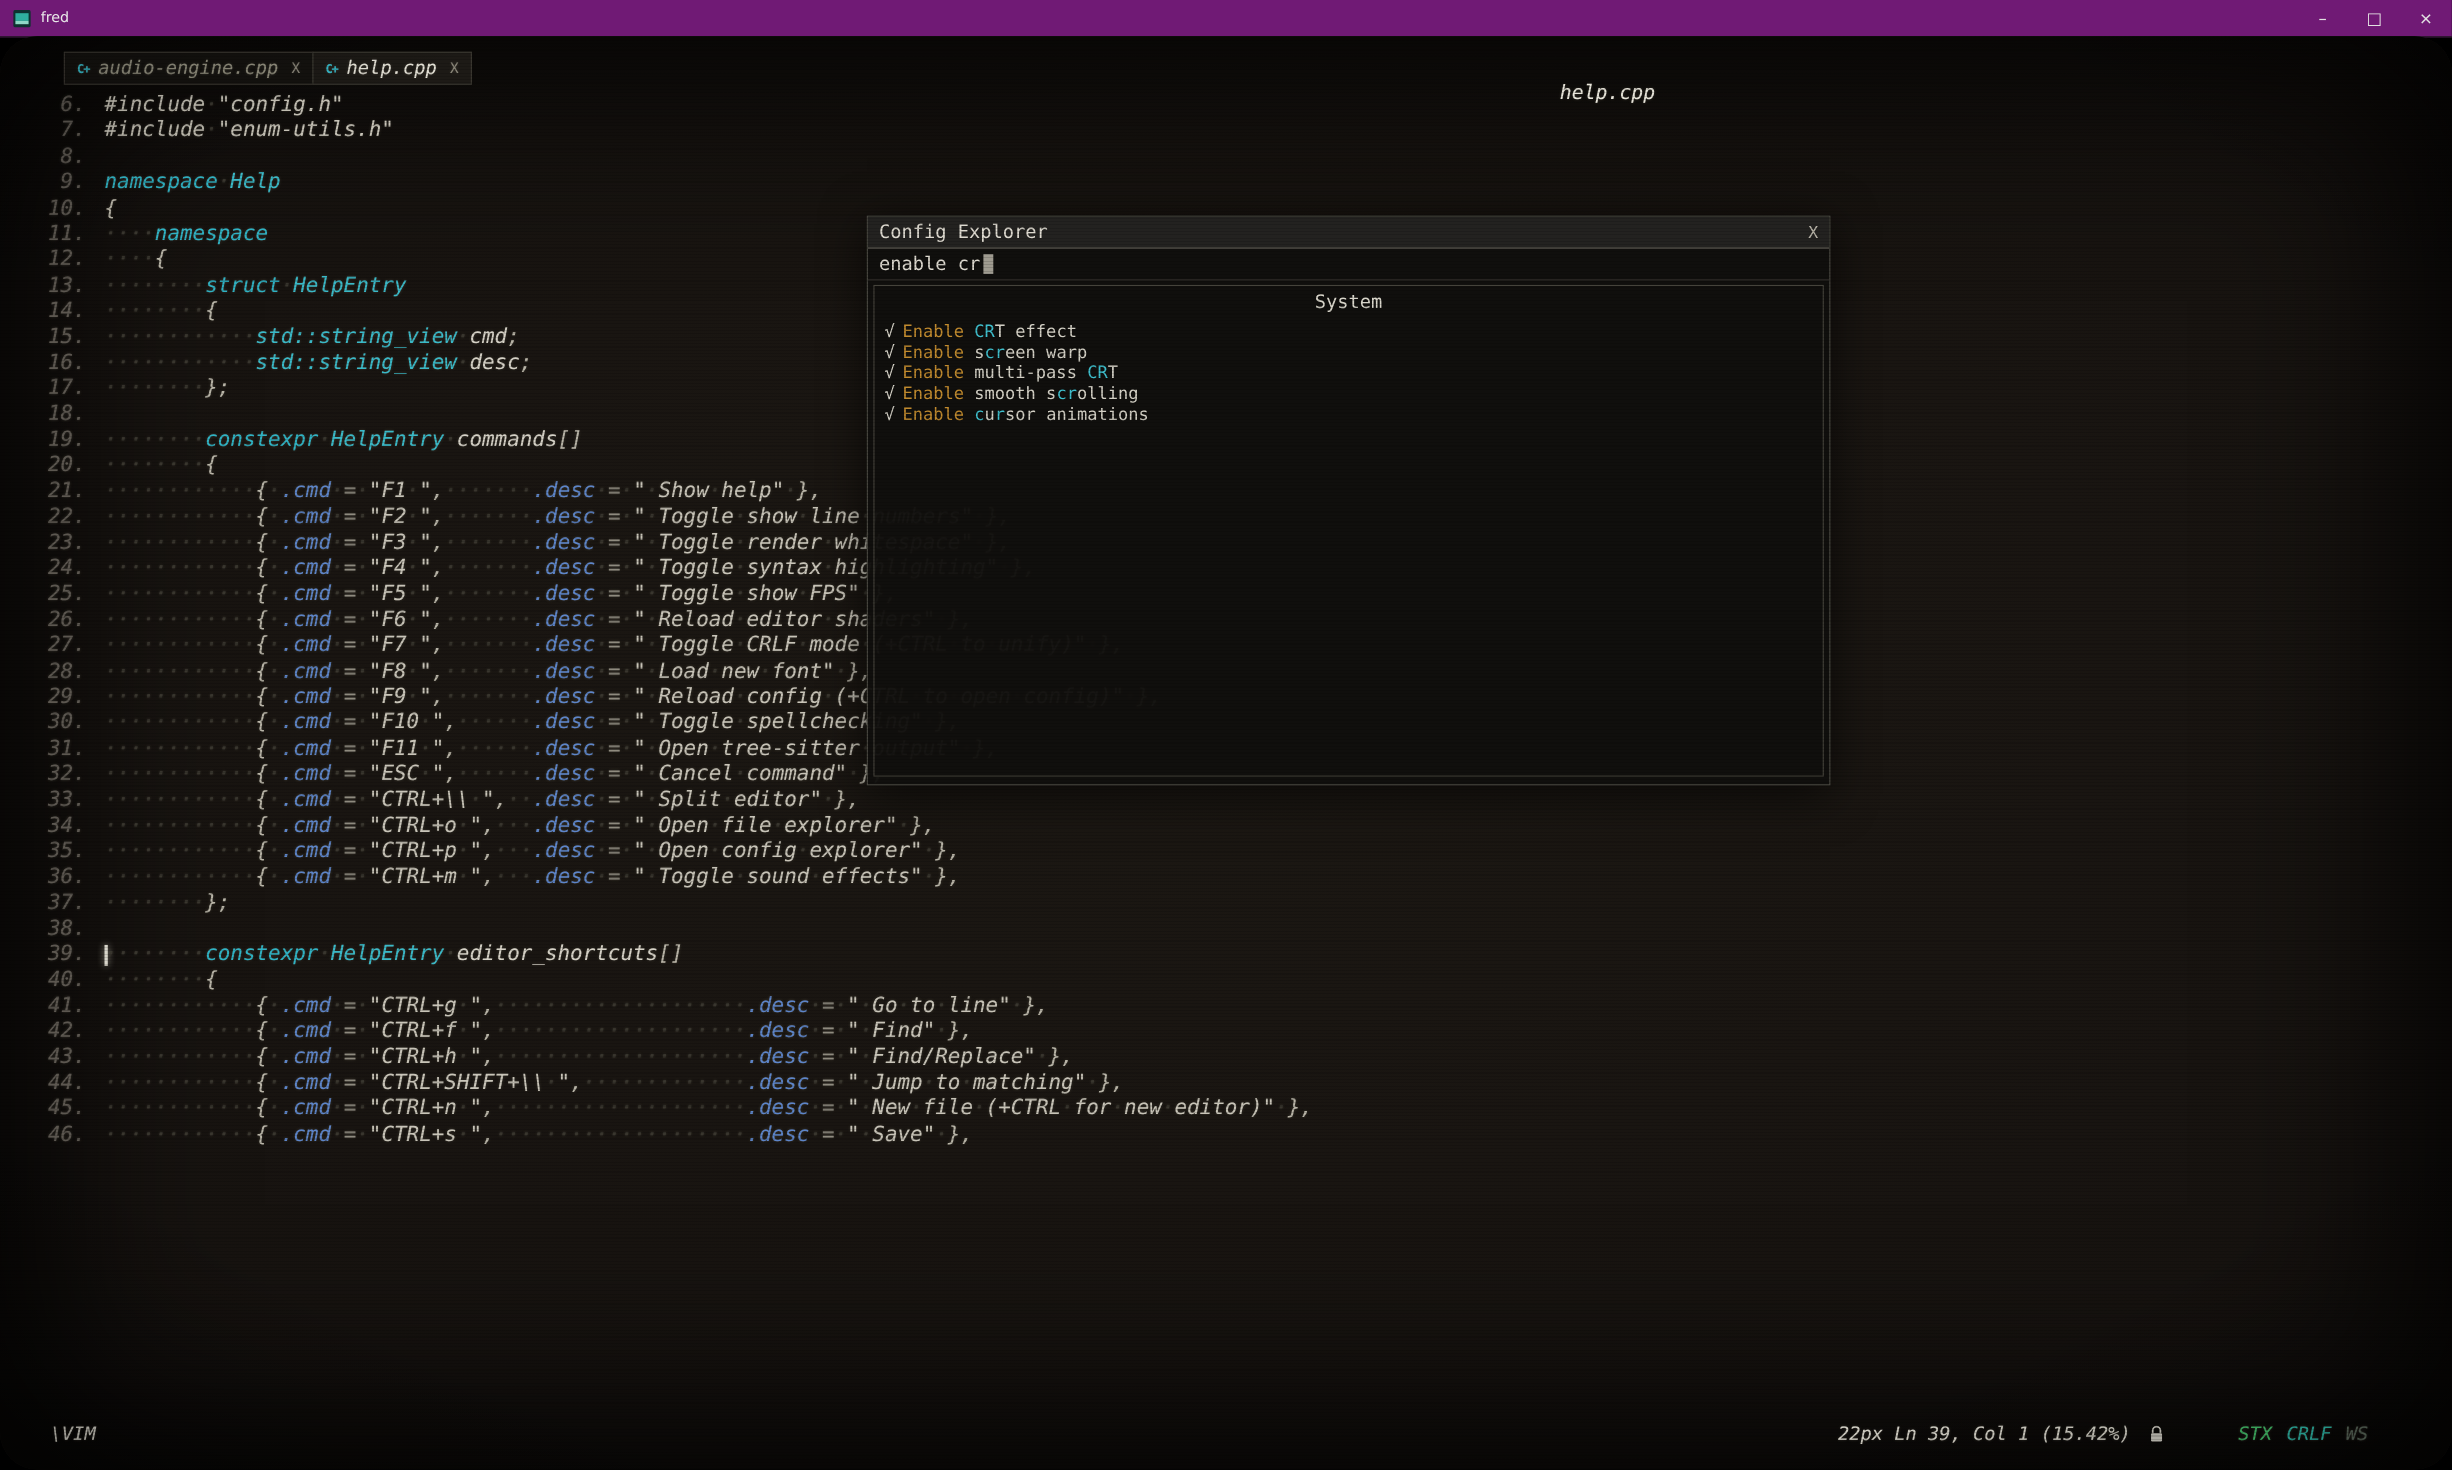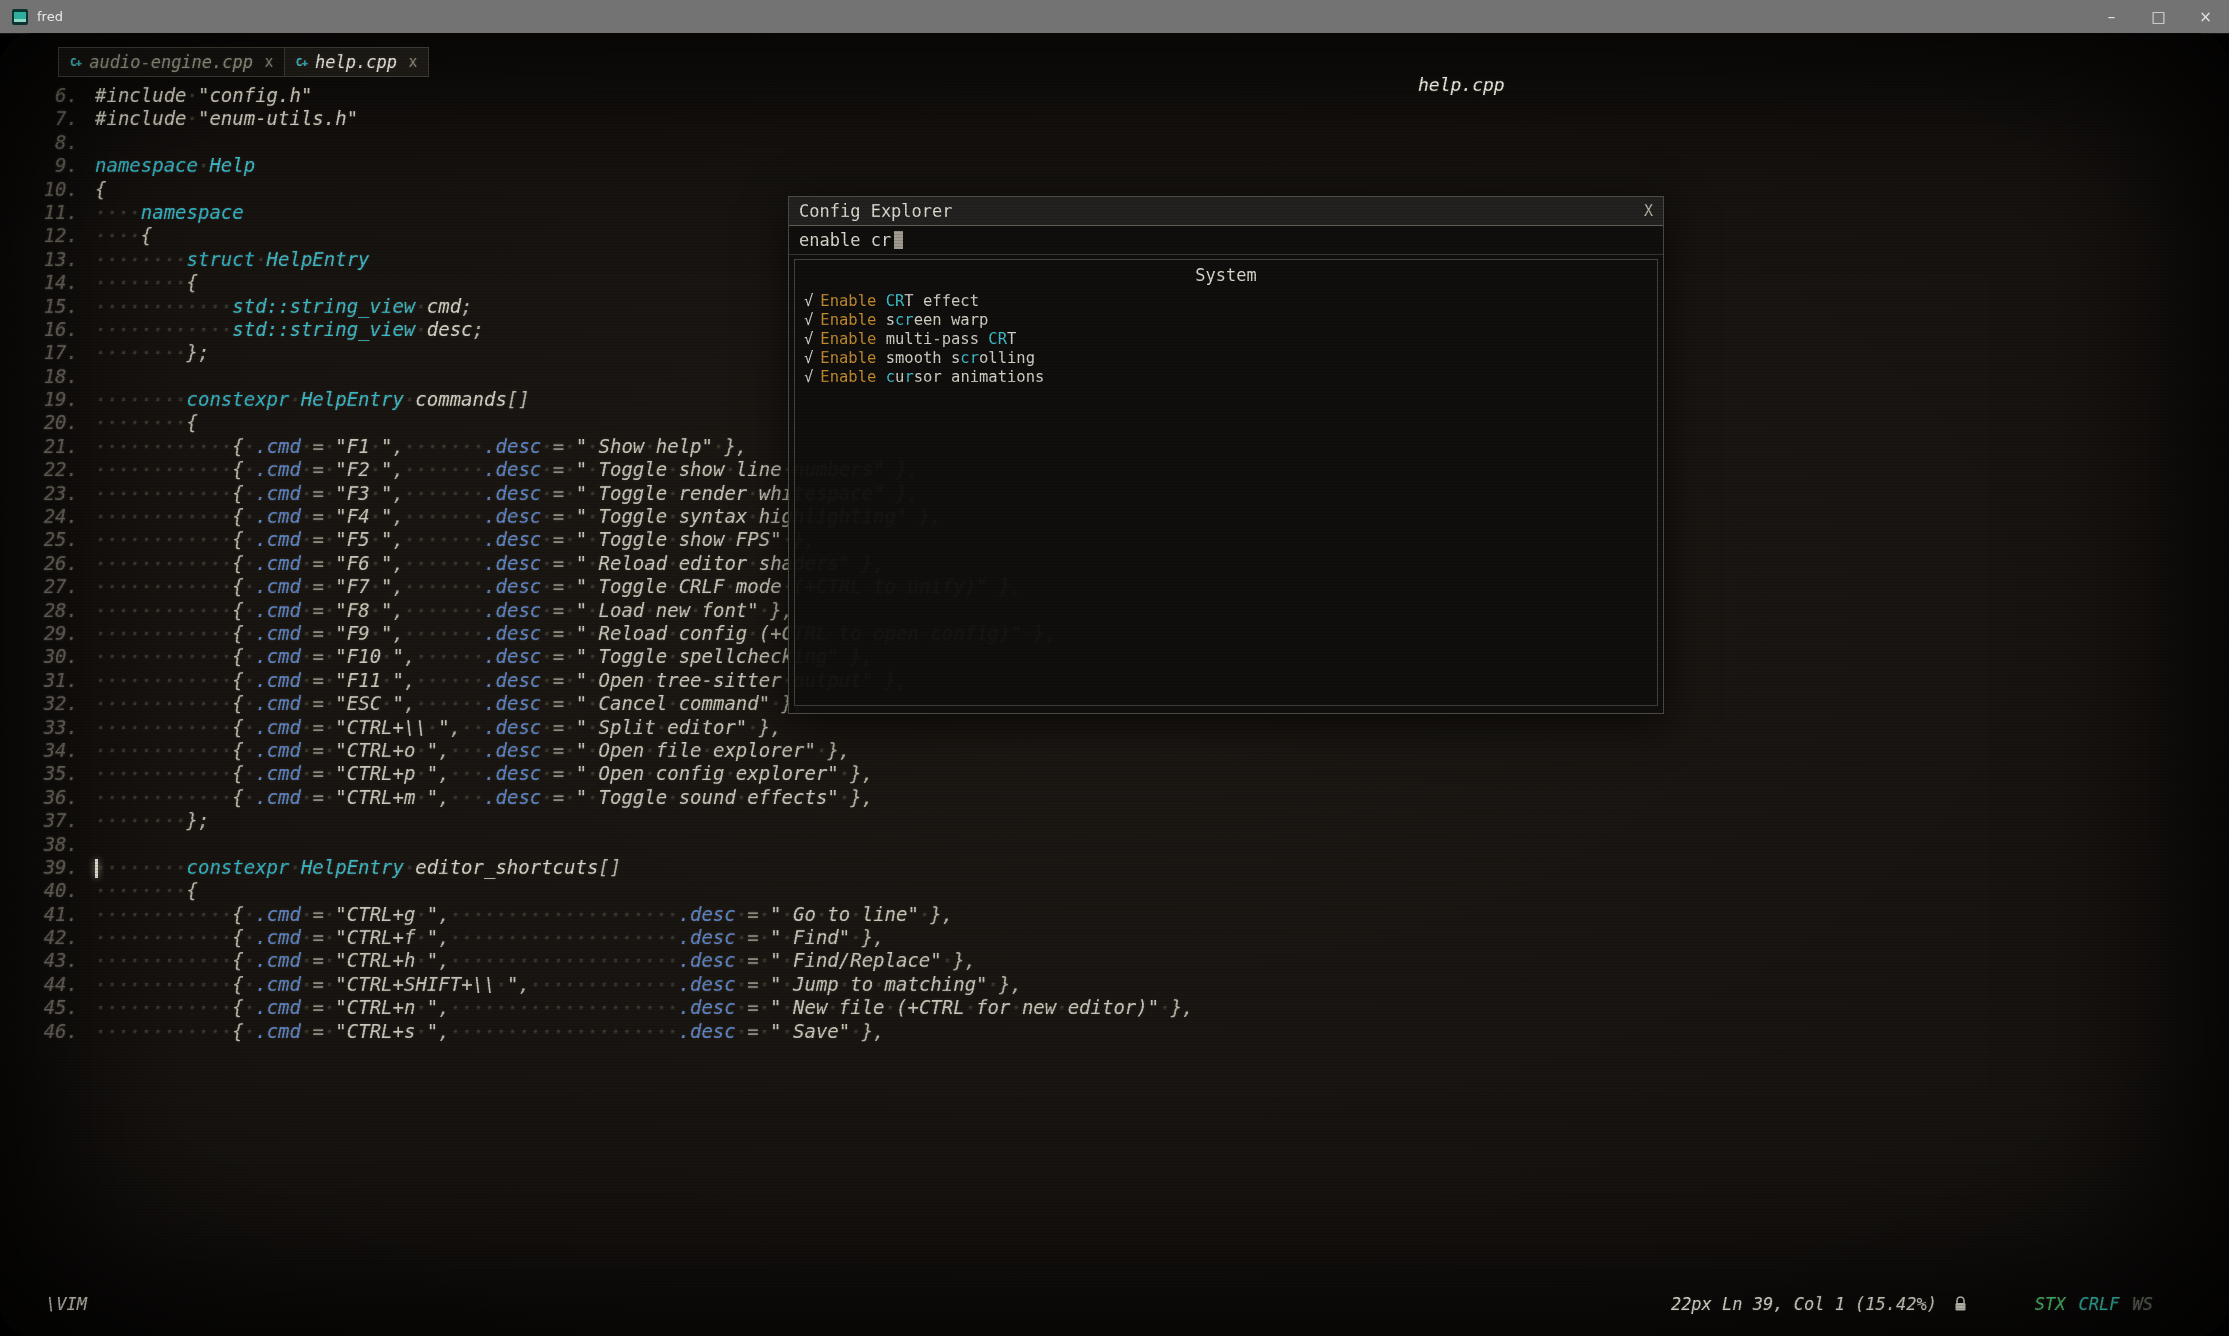--- a/index.html
+++ b/index.html
@@ -1,19 +1,19 @@
 <!DOCTYPE html>
 <html><head>
 <meta charset="utf-8">
 <style>
   html,body{margin:0;padding:0;background:#000;}
   body{width:2229px;height:1336px;overflow:hidden;font-family:"DejaVu Sans Mono",monospace;position:relative;}
 
   
-  .titlebar{position:absolute;top:0;left:0;right:0;height:33px;background:#737373;
+  .titlebar{position:absolute;top:0;left:0;right:0;height:33px;background:#701a75;
     display:flex;align-items:center;padding-left:12px;gap:9px;
     font-family:"DejaVu Sans",sans-serif;font-size:13px;color:#e9e9e9;border-bottom:1px solid #141414;}
   .win-controls{margin-left:auto;display:flex;height:100%;}
   .win-btn{width:47px;height:100%;display:flex;align-items:center;justify-content:center;
     color:#e2e2e2;font-size:15px;cursor:default;}
   .app-icon{display:flex;align-items:center;}
 
   
   .screen{position:absolute;top:33px;left:0;right:0;bottom:0;overflow:hidden;
     border-radius:34px;

